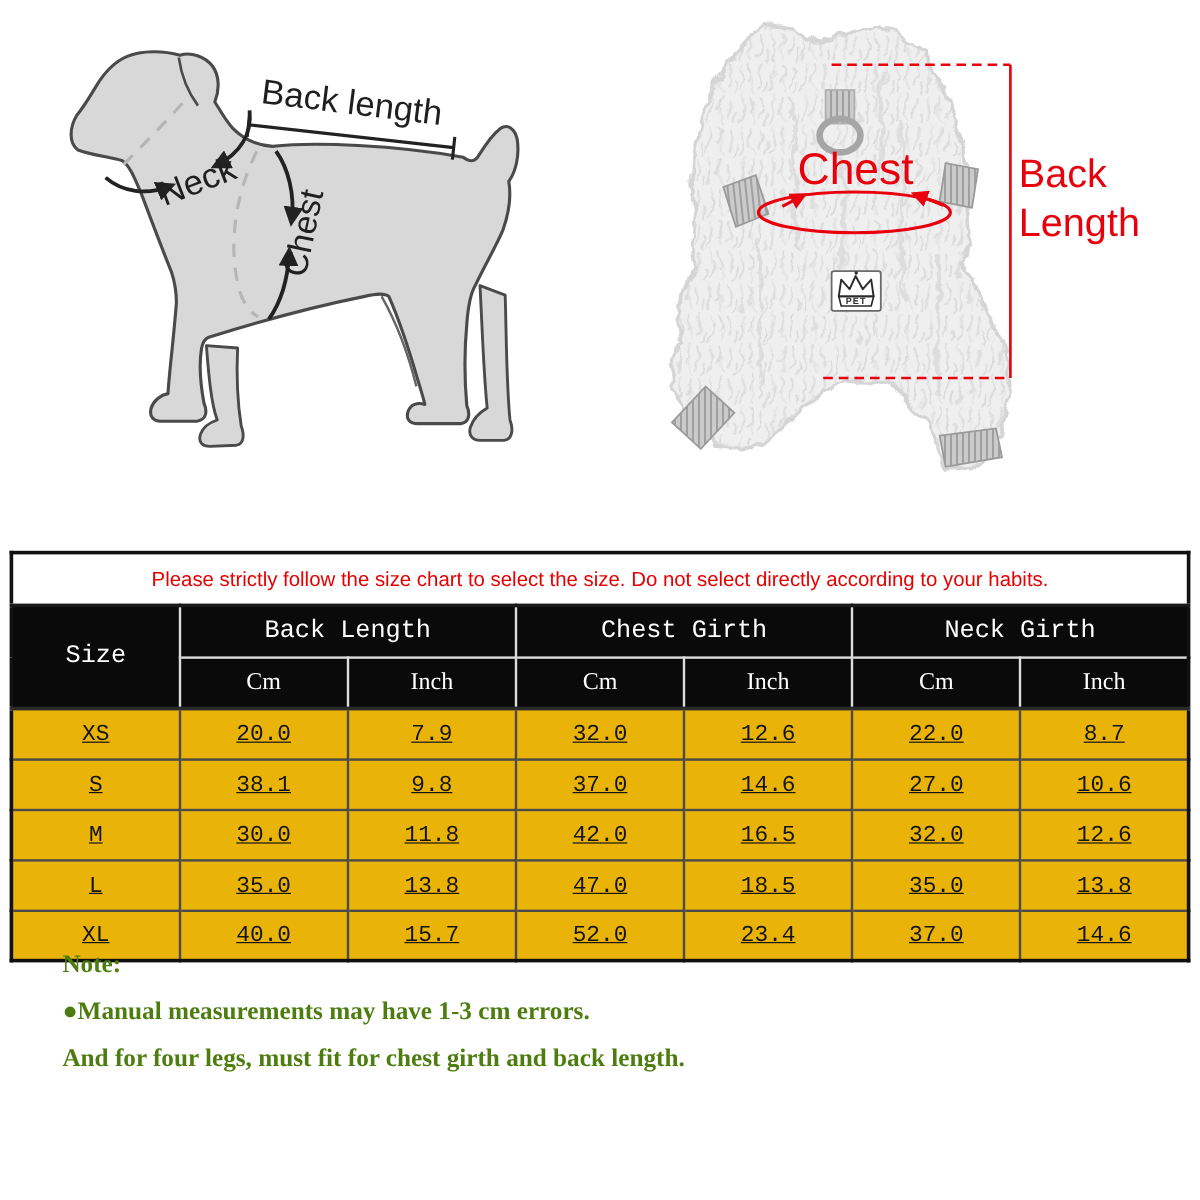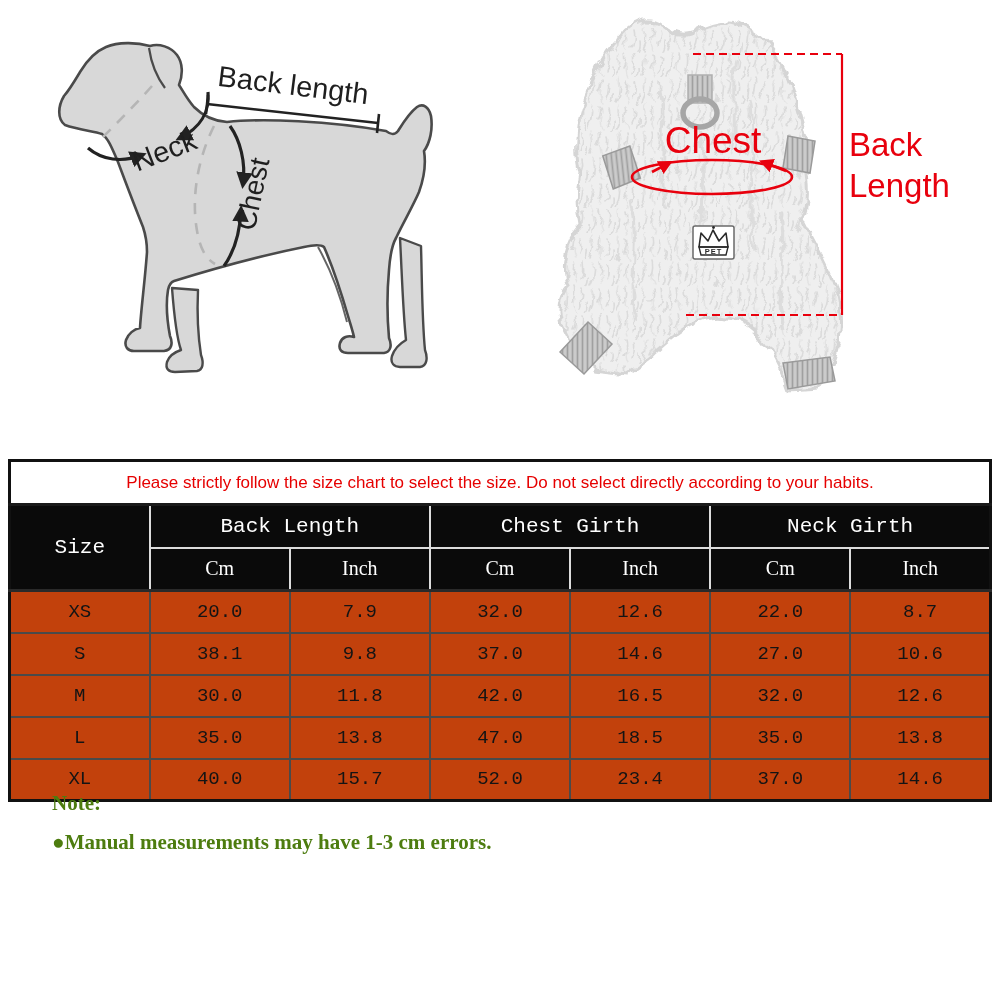--- a/index.html
+++ b/index.html
@@ -31,21 +31,21 @@
   }
   td.hdr{
     background:#0a0a0a;color:#ffffff;border:2px solid #dcdcdc;
     font-size:21px;
   }
   tr.h1-row{height:43px;}
   tr.h2-row{height:43px;}
   td.unit{font-size:20px;font-family:Liberation Serif, serif;}
   tr.data-row{height:42px;}
   tr.data-row td{
-    border:2px solid #4a4a4a;color:#141414;font-size:19px;background:#c2410c;
+    border:2px solid #4a4a4a;color:#141414;font-size:19px;background:#eab308;text-decoration:underline;
   }
   tr.data-row.first td{border-top:3px solid #2a2a2a;}
   
   #note-section{
     position:absolute;left:52px;top:784px;width:900px;
     color:#4d7c0f;font-family:"Liberation Serif",serif;font-weight:bold;
   }
   #note-section p{margin:0;font-size:21px;line-height:39px;}
   .svg-label{font-family:"Liberation Sans",sans-serif;}
 </style>
@@ -243,13 +243,14 @@
       <td>23.4</td>
       <td>37.0</td>
       <td>14.6</td>
     </tr>
   </tbody>
 </table>
 
 <div id="note-section">
   <p>Note:</p>
   <p>●Manual measurements may have 1-3 cm errors.</p>
+  <p>And for four legs, must fit for chest girth and back length.</p>
 </div>
 
 </body></html>

